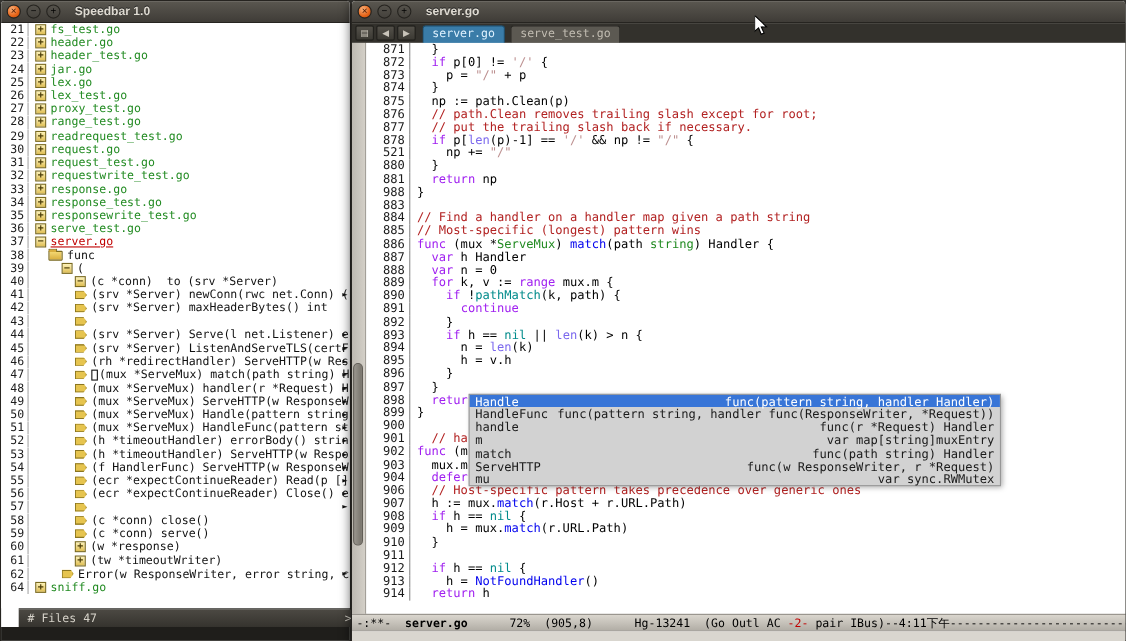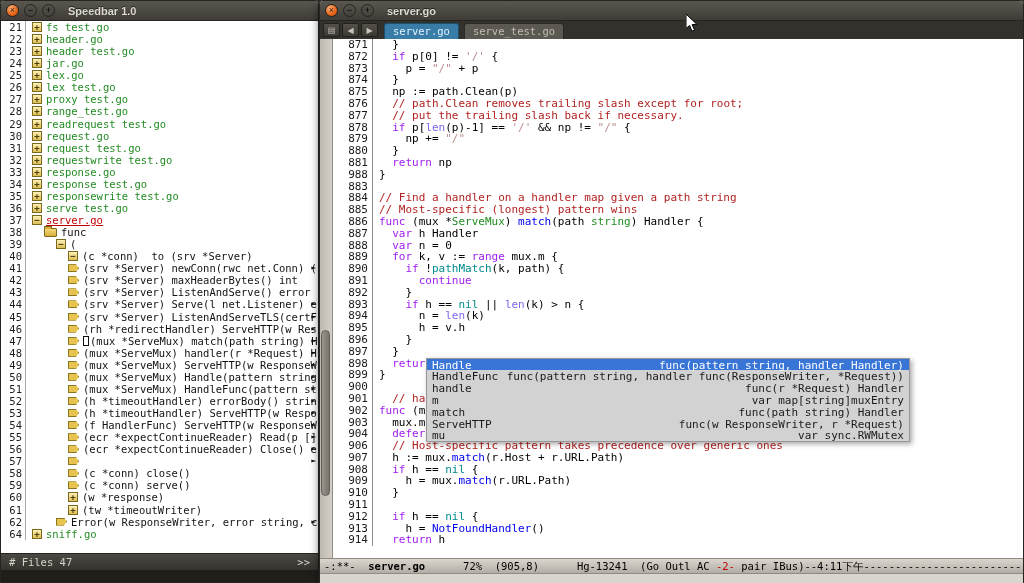--- a/index.html
+++ b/index.html
@@ -31,21 +31,21 @@
              border-radius:1px;position:relative;margin-right:4px;box-sizing:border-box}
   .ic-folder::before{content:"";position:absolute;top:-3px;left:-1px;width:6px;height:2px;background:#d9ae3e;
              border:1px solid #7a6a20;border-bottom:none;border-radius:1px 1px 0 0}
   .ic-tag{width:11px;height:8px;flex:none;background:#e6c44f;margin-right:4px;
           clip-path:polygon(0 0,72% 0,100% 50%,72% 100%,0 100%);box-shadow:inset 0 0 0 1px #8a7520}
   .hollow-cursor{width:6px;height:10px;border:1px solid #111;flex:none;margin-right:1px;box-sizing:border-box}
   .lab-file{color:#228b22}
   .lab-selected{color:#c00000;text-decoration:underline}
   .lab-bucket,.lab-tag{color:#111}
   .trunc-arrow{position:absolute;right:2px;top:2px;color:#111;font-size:8px;line-height:8px}
-  #sb-status{position:absolute;left:0;top:552px;width:317px;height:17px;border-top:1px solid #262420;
+  #sb-status{position:absolute;left:16px;top:552px;width:317px;height:17px;border-top:1px solid #262420;
              background:linear-gradient(#4c4943,#35332e);color:#d6d2c9;box-sizing:border-box;
              font:10.5px "DejaVu Sans Mono",monospace;display:flex;justify-content:space-between;
              align-items:center;padding:0 8px}
   #sb-bottom-strip{position:absolute;left:0;top:569px;width:317px;height:12px;background:#1f1e1b}
 
   
   .toolrow{height:18px;background:#33312c;display:flex;align-items:flex-end;padding:0 2px;box-sizing:border-box}
   .tool-btn{width:17px;height:14px;background:linear-gradient(#54514a,#3b3933);border:1px solid #22211d;
             color:#c9c4ba;font-size:8px;display:flex;align-items:center;justify-content:center;
             margin:0 1px 2px 1px;border-radius:2px;box-sizing:border-box}
@@ -110,21 +110,21 @@
       <div class="sb-row"><span class="sb-num">33</span><span class="sb-indent" style="width: 2px;"></span><span class="ic-box">+</span><span class="lab-file">response.go</span></div>
       <div class="sb-row"><span class="sb-num">34</span><span class="sb-indent" style="width: 2px;"></span><span class="ic-box">+</span><span class="lab-file">response_test.go</span></div>
       <div class="sb-row"><span class="sb-num">35</span><span class="sb-indent" style="width: 2px;"></span><span class="ic-box">+</span><span class="lab-file">responsewrite_test.go</span></div>
       <div class="sb-row"><span class="sb-num">36</span><span class="sb-indent" style="width: 2px;"></span><span class="ic-box">+</span><span class="lab-file">serve_test.go</span></div>
       <div class="sb-row"><span class="sb-num">37</span><span class="sb-indent" style="width: 2px;"></span><span class="ic-box">−</span><span class="lab-selected">server.go</span></div>
       <div class="sb-row"><span class="sb-num">38</span><span class="sb-indent" style="width: 14px;"></span><span class="ic-folder"></span><span class="lab-bucket">func</span></div>
       <div class="sb-row"><span class="sb-num">39</span><span class="sb-indent" style="width: 26px;"></span><span class="ic-box">−</span><span class="lab-bucket">(</span></div>
       <div class="sb-row"><span class="sb-num">40</span><span class="sb-indent" style="width: 38px;"></span><span class="ic-box">−</span><span class="lab-bucket">(c *conn)  to (srv *Server)</span></div>
       <div class="sb-row"><span class="sb-num">41</span><span class="sb-indent" style="width: 38px;"></span><span class="ic-tag"></span><span class="lab-tag">(srv *Server) newConn(rwc net.Conn) (</span><span class="trunc-arrow">►</span></div>
       <div class="sb-row"><span class="sb-num">42</span><span class="sb-indent" style="width: 38px;"></span><span class="ic-tag"></span><span class="lab-tag">(srv *Server) maxHeaderBytes() int</span></div>
-      <div class="sb-row"><span class="sb-num">43</span><span class="sb-indent" style="width: 38px;"></span><span class="ic-tag"></span><span class="lab-tag">(srv *Server) ListenAndServe() error</span></div>
+      <div class="sb-row"><span class="sb-num">43</span><span class="sb-indent" style="width: 38px;"></span><span class="ic-tag"></span></div>
       <div class="sb-row"><span class="sb-num">44</span><span class="sb-indent" style="width: 38px;"></span><span class="ic-tag"></span><span class="lab-tag">(srv *Server) Serve(l net.Listener) e</span><span class="trunc-arrow">►</span></div>
       <div class="sb-row"><span class="sb-num">45</span><span class="sb-indent" style="width: 38px;"></span><span class="ic-tag"></span><span class="lab-tag">(srv *Server) ListenAndServeTLS(certF</span><span class="trunc-arrow">►</span></div>
       <div class="sb-row"><span class="sb-num">46</span><span class="sb-indent" style="width: 38px;"></span><span class="ic-tag"></span><span class="lab-tag">(rh *redirectHandler) ServeHTTP(w Res</span><span class="trunc-arrow">►</span></div>
       <div class="sb-row"><span class="sb-num">47</span><span class="sb-indent" style="width: 38px;"></span><span class="ic-tag"></span><span class="hollow-cursor"></span><span class="lab-tag">(mux *ServeMux) match(path string) Ha</span><span class="trunc-arrow">►</span></div>
       <div class="sb-row"><span class="sb-num">48</span><span class="sb-indent" style="width: 38px;"></span><span class="ic-tag"></span><span class="lab-tag">(mux *ServeMux) handler(r *Request) H</span><span class="trunc-arrow">►</span></div>
       <div class="sb-row"><span class="sb-num">49</span><span class="sb-indent" style="width: 38px;"></span><span class="ic-tag"></span><span class="lab-tag">(mux *ServeMux) ServeHTTP(w ResponseW</span><span class="trunc-arrow">►</span></div>
       <div class="sb-row"><span class="sb-num">50</span><span class="sb-indent" style="width: 38px;"></span><span class="ic-tag"></span><span class="lab-tag">(mux *ServeMux) Handle(pattern string</span><span class="trunc-arrow">►</span></div>
       <div class="sb-row"><span class="sb-num">51</span><span class="sb-indent" style="width: 38px;"></span><span class="ic-tag"></span><span class="lab-tag">(mux *ServeMux) HandleFunc(pattern st</span><span class="trunc-arrow">►</span></div>
       <div class="sb-row"><span class="sb-num">52</span><span class="sb-indent" style="width: 38px;"></span><span class="ic-tag"></span><span class="lab-tag">(h *timeoutHandler) errorBody() strin</span><span class="trunc-arrow">►</span></div>
       <div class="sb-row"><span class="sb-num">53</span><span class="sb-indent" style="width: 38px;"></span><span class="ic-tag"></span><span class="lab-tag">(h *timeoutHandler) ServeHTTP(w Respo</span><span class="trunc-arrow">►</span></div>
@@ -172,21 +172,21 @@
     </div>
     <div id="code-area">
       <div class="cl"><span class="cl-num">871</span><span><span class="pl">  }</span></span></div>
         <div class="cl"><span class="cl-num">872</span><span><span class="pl">  </span><span class="kw">if</span><span class="pl"> p[0] != </span><span class="str">'/'</span><span class="pl"> {</span></span></div>
         <div class="cl"><span class="cl-num">873</span><span><span class="pl">    p = </span><span class="str">"/"</span><span class="pl"> + p</span></span></div>
         <div class="cl"><span class="cl-num">874</span><span><span class="pl">  }</span></span></div>
         <div class="cl"><span class="cl-num">875</span><span><span class="pl">  np := path.Clean(p)</span></span></div>
         <div class="cl"><span class="cl-num">876</span><span><span class="pl">  </span><span class="cm">// path.Clean removes trailing slash except for root;</span></span></div>
         <div class="cl"><span class="cl-num">877</span><span><span class="pl">  </span><span class="cm">// put the trailing slash back if necessary.</span></span></div>
         <div class="cl"><span class="cl-num">878</span><span><span class="pl">  </span><span class="kw">if</span><span class="pl"> p[</span><span class="bi">len</span><span class="pl">(p)-1] == </span><span class="str">'/'</span><span class="pl"> &amp;&amp; np != </span><span class="str">"/"</span><span class="pl"> {</span></span></div>
-        <div class="cl"><span class="cl-num">879</span><span><span class="pl">    np += </span><span class="str">"/"</span></span></div>
+        <div class="cl"><span class="cl-num">521</span><span><span class="pl">    np += </span><span class="str">"/"</span></span></div>
         <div class="cl"><span class="cl-num">880</span><span><span class="pl">  }</span></span></div>
         <div class="cl"><span class="cl-num">881</span><span><span class="pl">  </span><span class="kw">return</span><span class="pl"> np</span></span></div>
         <div class="cl"><span class="cl-num">988</span><span><span class="pl">}</span></span></div>
         <div class="cl"><span class="cl-num">883</span><span></span></div>
         <div class="cl"><span class="cl-num">884</span><span><span class="cm">// Find a handler on a handler map given a path string</span></span></div>
         <div class="cl"><span class="cl-num">885</span><span><span class="cm">// Most-specific (longest) pattern wins</span></span></div>
         <div class="cl"><span class="cl-num">886</span><span><span class="kw">func</span><span class="pl"> (mux *</span><span class="ty">ServeMux</span><span class="pl">) </span><span class="fn">match</span><span class="pl">(path </span><span class="ty">string</span><span class="pl">) Handler {</span></span></div>
         <div class="cl"><span class="cl-num">887</span><span><span class="pl">  </span><span class="kw">var</span><span class="pl"> h Handler</span></span></div>
         <div class="cl"><span class="cl-num">888</span><span><span class="pl">  </span><span class="kw">var</span><span class="pl"> n = 0</span></span></div>
         <div class="cl"><span class="cl-num">889</span><span><span class="pl">  </span><span class="kw">for</span><span class="pl"> k, v := </span><span class="kw">range</span><span class="pl"> mux.m {</span></span></div>

